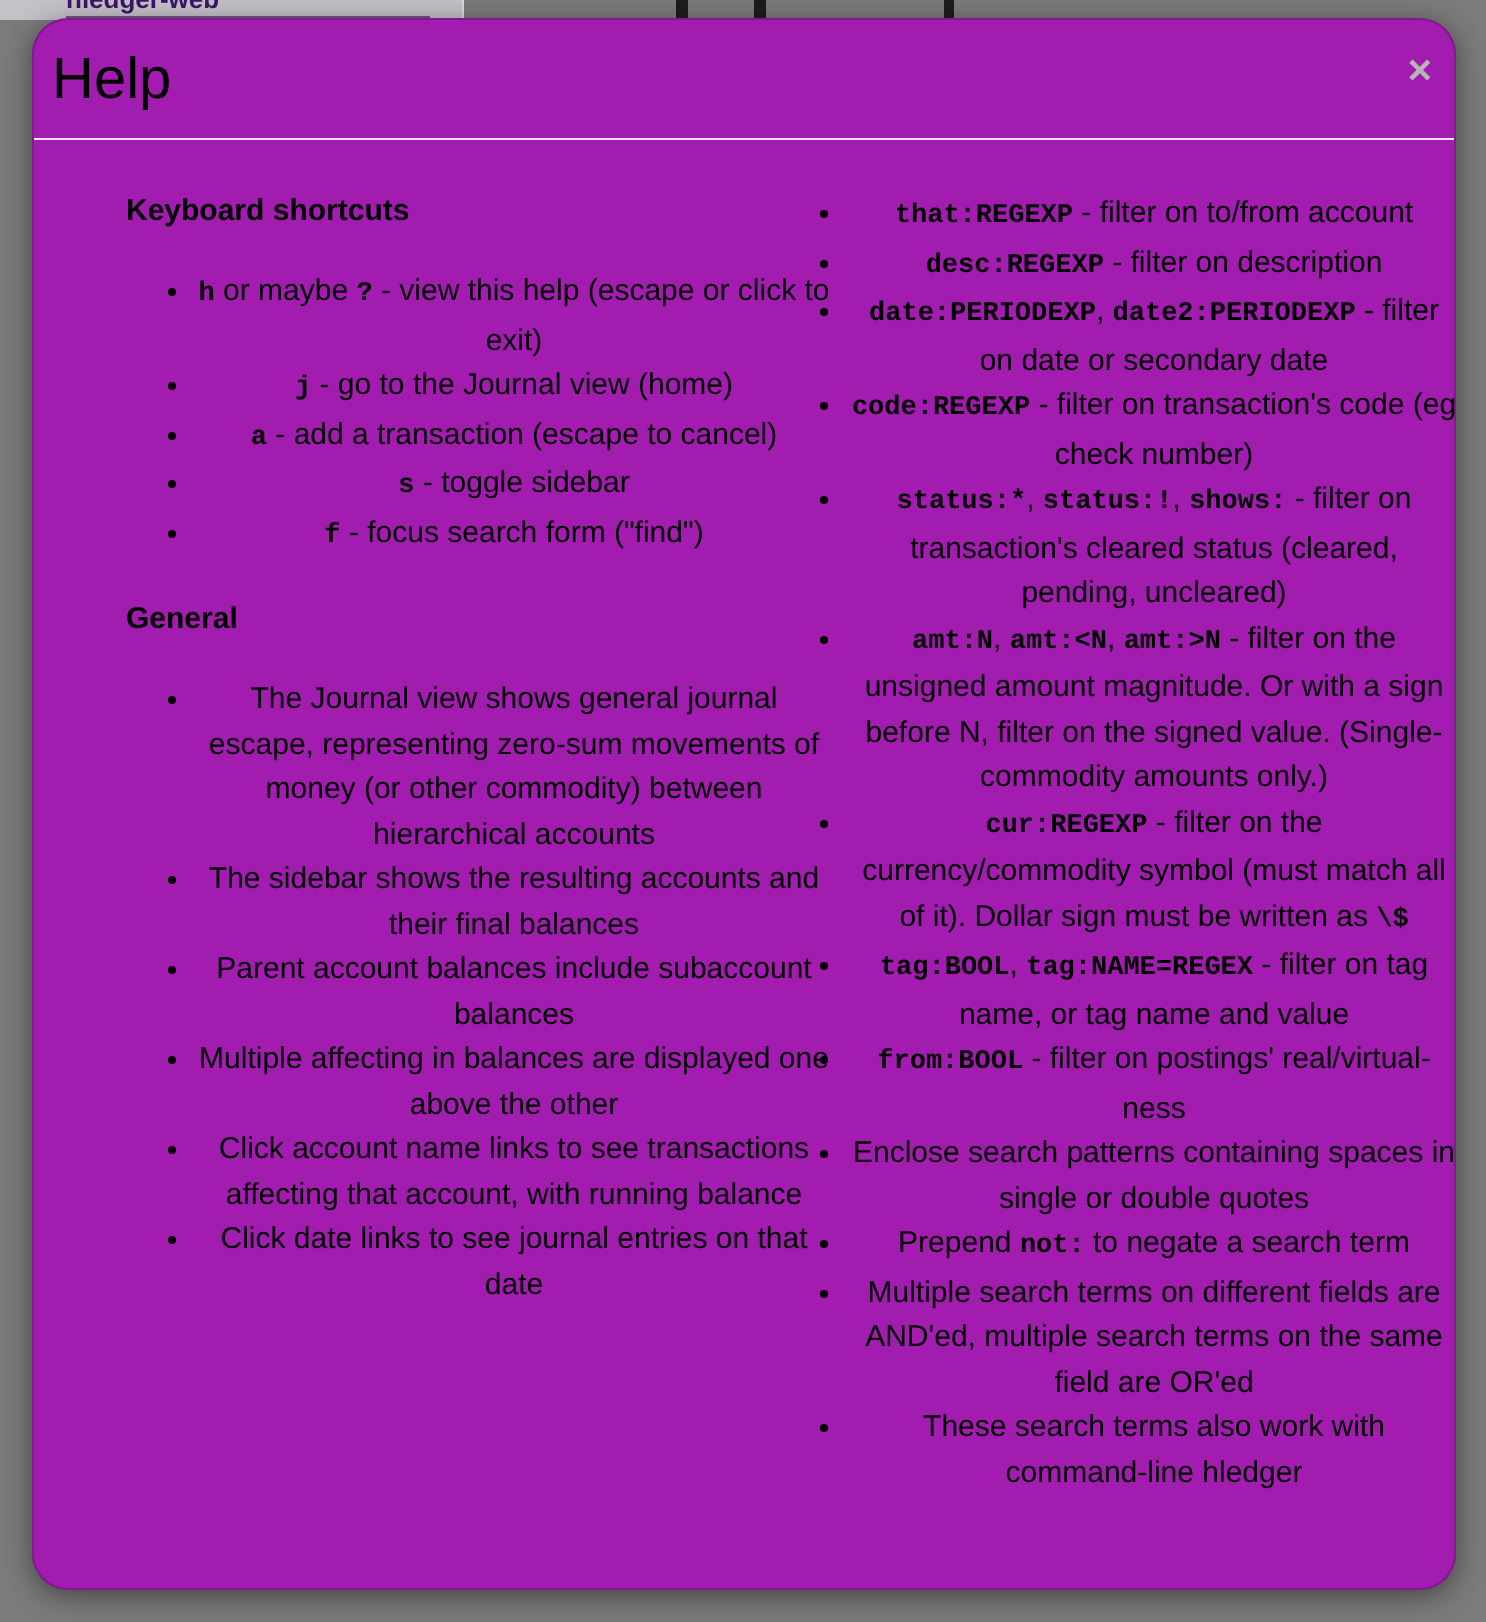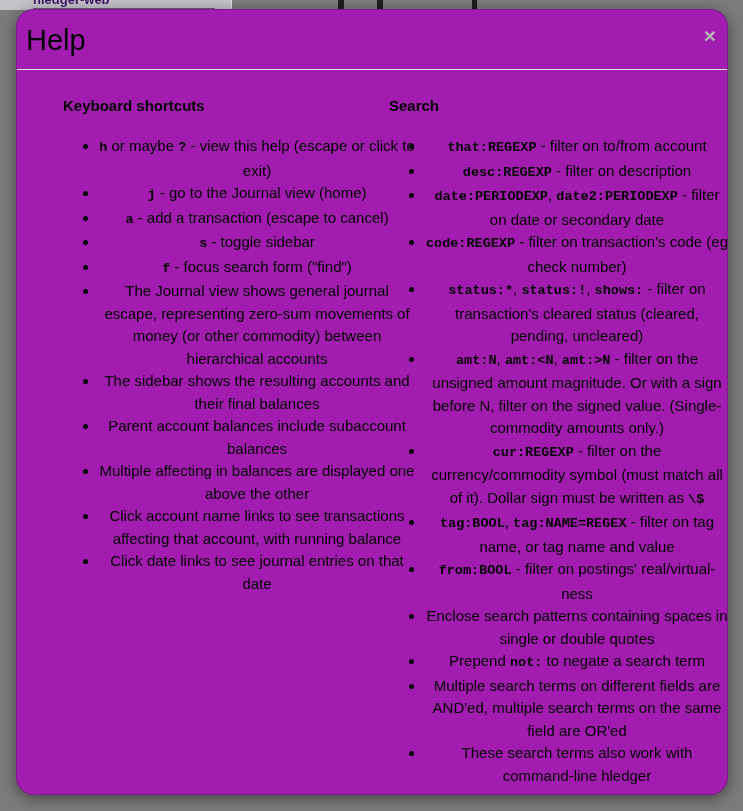--- a/index.html
+++ b/index.html
@@ -122,31 +122,31 @@
   <div class="modal-body">
     <div class="column col-left">
         <h4 class="section-heading">Keyboard shortcuts</h4>
         <ul class="help-list">
           <li><code>h</code> or maybe <code>?</code> - view this help (escape or click to exit)</li>
           <li><code>j</code> - go to the Journal view (home)</li>
           <li><code>a</code> - add a transaction (escape to cancel)</li>
           <li><code>s</code> - toggle sidebar</li>
           <li><code>f</code> - focus search form ("find")</li>
         </ul>
+        <h4 class="section-heading mt">General</h4>
         <ul class="help-list">
           <li>The Journal view shows general journal escape, representing zero-sum movements of money (or other commodity) between hierarchical accounts</li>
           <li>The sidebar shows the resulting accounts and their final balances</li>
           <li>Parent account balances include subaccount balances</li>
           <li>Multiple affecting in balances are displayed one above the other</li>
           <li>Click account name links to see transactions affecting that account, with running balance</li>
           <li>Click date links to see journal entries on that date</li>
         </ul>
       </div>
     <div class="column col-right">
-        <h4 class="section-heading">Search</h4>
         <ul class="help-list">
           <li><code>that:REGEXP</code> - filter on to/from account</li>
           <li><code>desc:REGEXP</code> - filter on description</li>
           <li><code>date:PERIODEXP</code>, <code>date2:PERIODEXP</code> - filter on date or secondary date</li>
           <li><code>code:REGEXP</code> - filter on transaction's code (eg check number)</li>
           <li><code>status:*</code>, <code>status:!</code>, <code>shows:</code> - filter on transaction's cleared status (cleared, pending, uncleared)</li>
           <li><code>amt:N</code>, <code>amt:&lt;N</code>, <code>amt:&gt;N</code> - filter on the unsigned amount magnitude. Or with a sign before N, filter on the signed value. (Single-commodity amounts only.)</li>
           <li><code>cur:REGEXP</code> - filter on the currency/commodity symbol (must match all of it). Dollar sign must be written as <code>\$</code></li>
           <li><code>tag:BOOL</code>, <code>tag:NAME=REGEX</code> - filter on tag name, or tag name and value</li>
           <li><code>from:BOOL</code> - filter on postings' real/virtual-ness</li>

